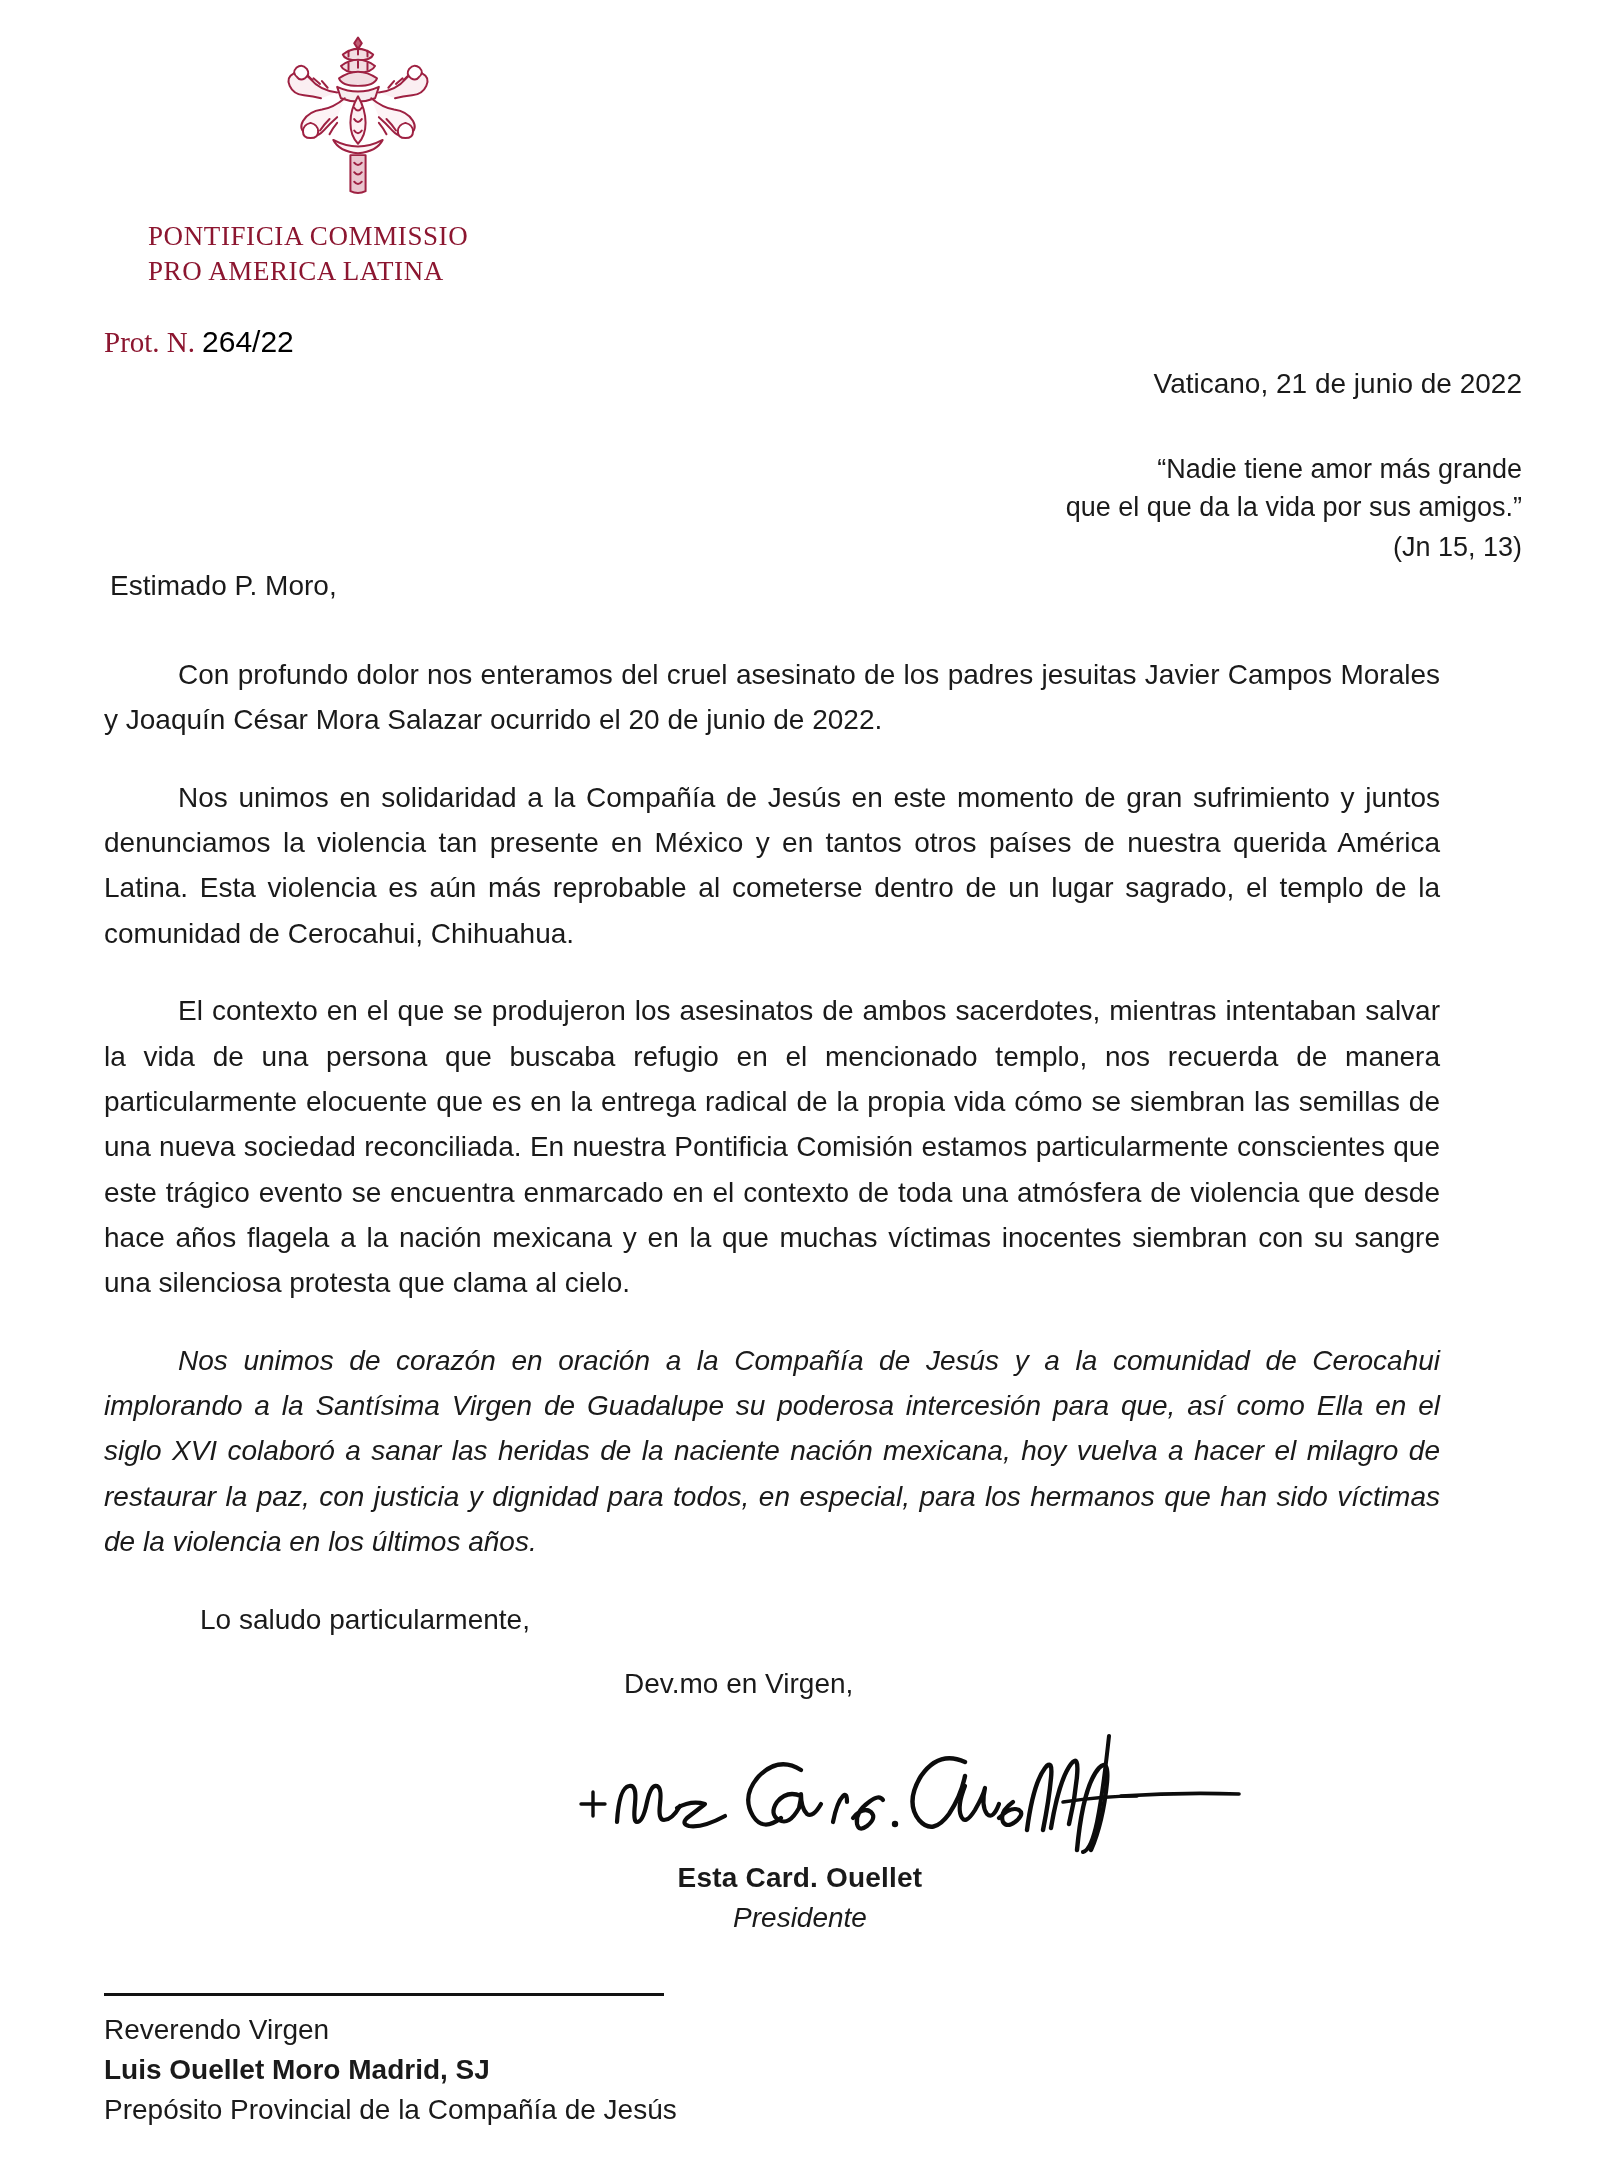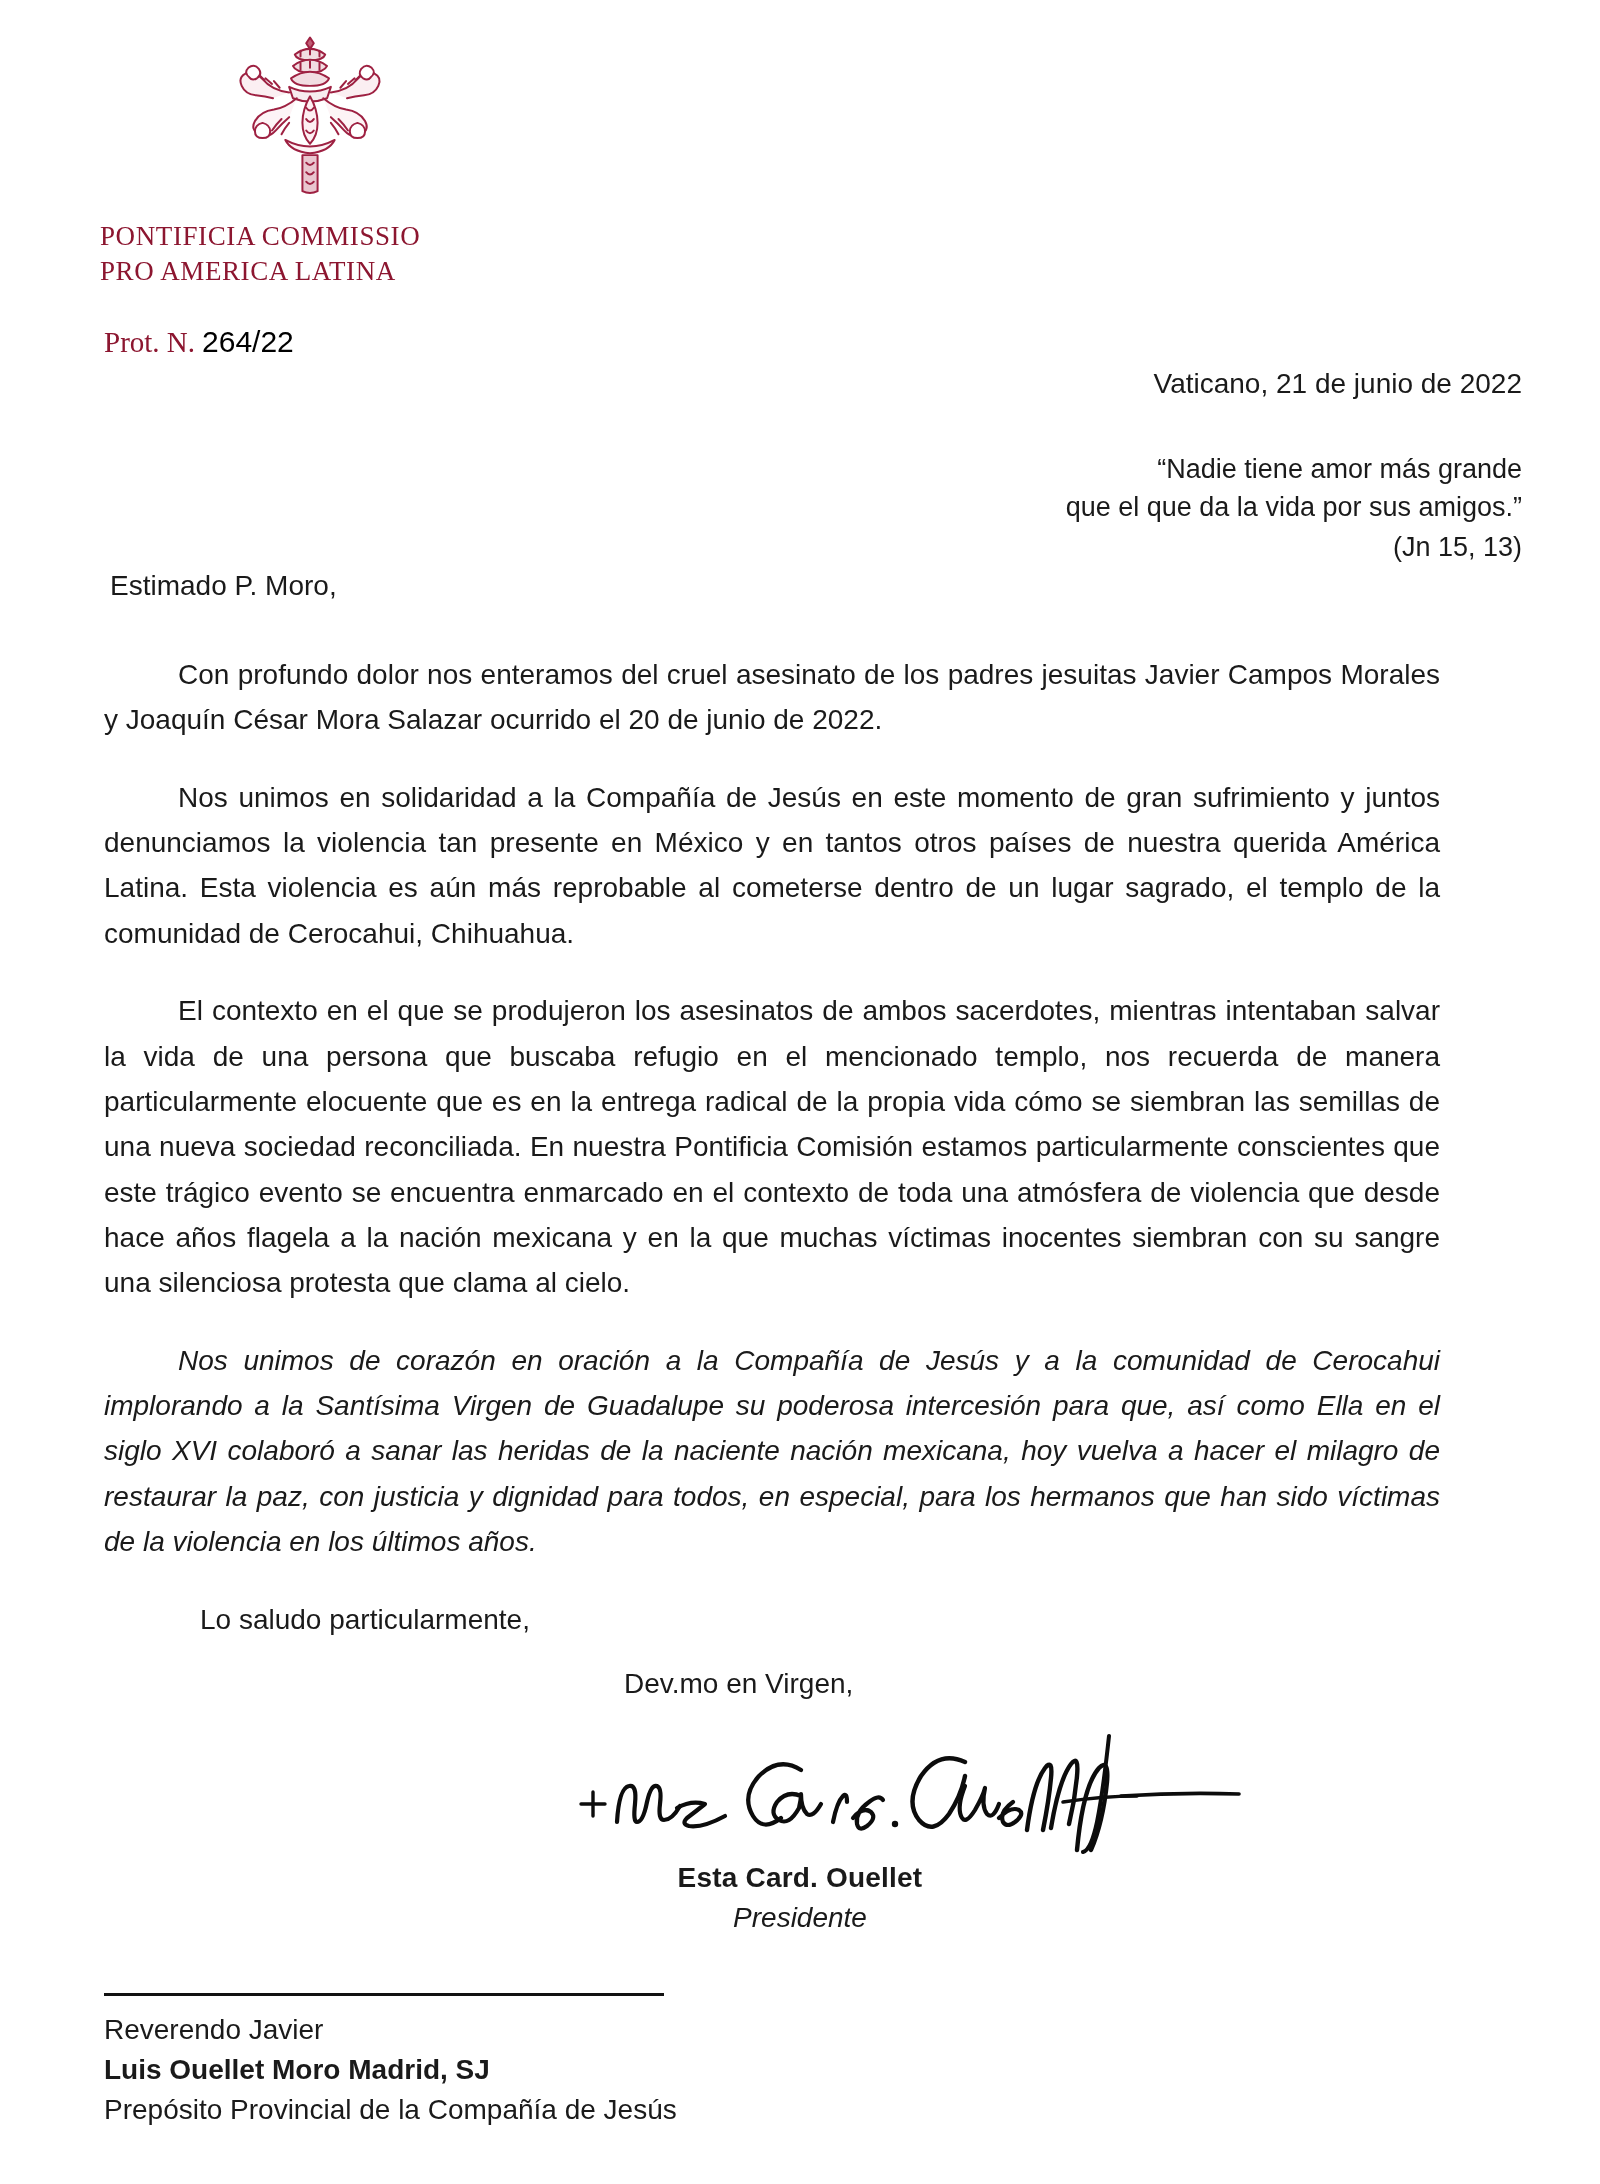--- a/index.html
+++ b/index.html
@@ -24,20 +24,21 @@
     box-sizing: border-box;
   }
 
   
   .letterhead {
     position: absolute;
     left: 0;
     top: 28px;
     width: 620px;
     text-align: center;
+    padding-left: 48px;
   }
   .crest {
     width: 190px;
     height: 185px;
     margin: 0 auto;
     display: block;
   }
   .letterhead-lines {
     margin-top: 6px;
     text-align: left;
@@ -280,18 +281,18 @@
       <path d="M498 102 q40 -6 74 -6" stroke-width="3.6"></path>
       <path d="M556 96 q60 -4 118 -2" stroke-width="3.6"></path>
     </svg>
   </div>
 
   <div class="signer-name">Esta Card. Ouellet</div>
   <div class="signer-title">Presidente</div>
 
   <div class="addressee">
     <div class="addressee-rule"></div>
-    <div class="addressee-line">Reverendo Javier</div>
+    <div class="addressee-line">Reverendo Virgen</div>
     <div class="addressee-line bold">Luis Ouellet Moro Madrid, SJ</div>
     <div class="addressee-line">Prepósito Provincial de la Compañía de Jesús</div>
   </div>
 
 </div>
 
 </body></html>

